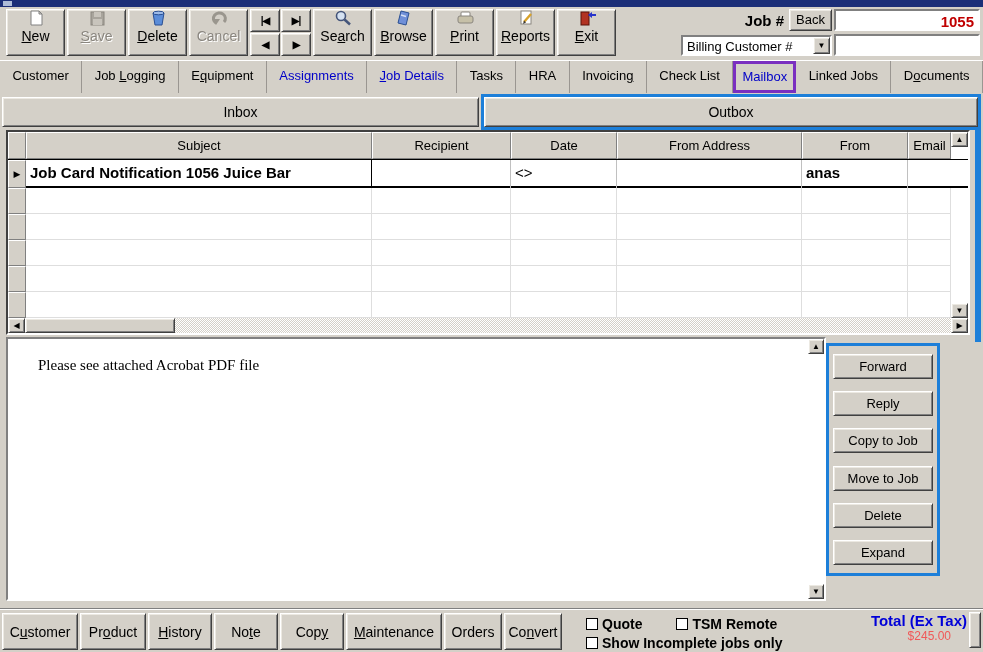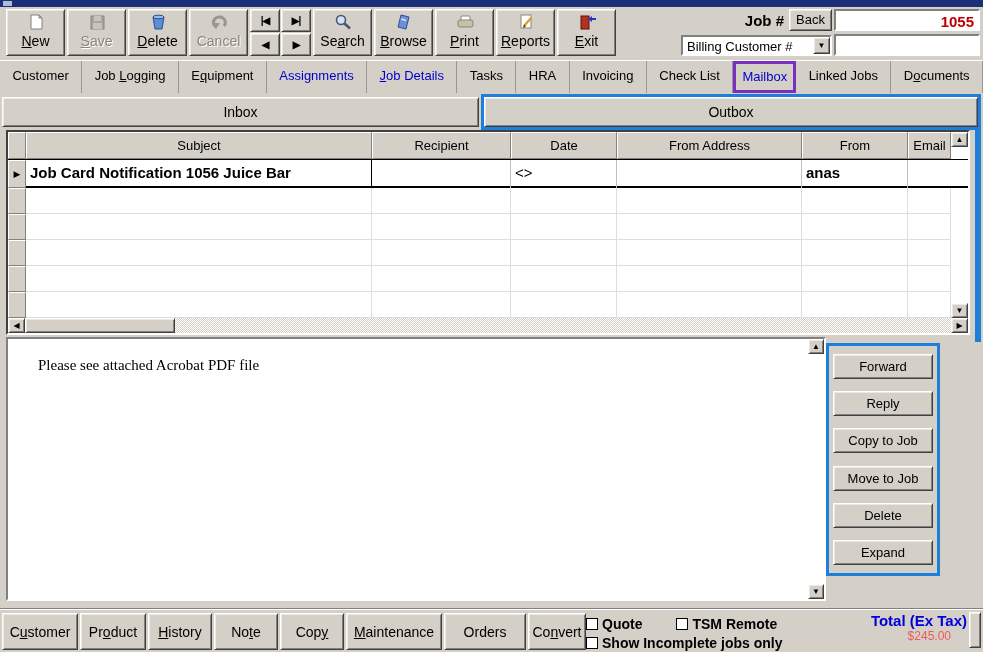--- a/index.html
+++ b/index.html
@@ -15,21 +15,21 @@
   .mn { text-decoration:underline; }
   .dis { color:#8a867f; text-shadow:1px 1px 0 #ffffff; }
 
   
   .titlebar { position:absolute; left:0; top:0; width:983px; height:7px; background:var(--titlebar-navy,#1b2e78); }
   .titleicon { position:absolute; left:3px; top:1px; width:9px; height:5px; background:#aebcd8; }
 
   
   .toolbar { position:absolute; left:6px; top:9px; height:48px; display:flex; gap:2px; }
   .tbtn { width:59px; height:47px; display:flex; flex-direction:column; align-items:center; justify-content:flex-end;
-          padding-bottom:6px; font-size:14px; cursor:default; }
+          padding-bottom:11px; font-size:14px; cursor:default; }
   .tbtn .ticon { height:22px; display:flex; align-items:center; justify-content:center; }
   .navcluster { width:61px; height:47px; display:grid; grid-template-columns:1fr 1fr; grid-template-rows:1fr 1fr; gap:1px; }
   .nbtn { font-size:10px; font-weight:bold; display:flex; align-items:center; justify-content:center; letter-spacing:-1px; }
 
   
   .jobhead { position:absolute; right:3px; top:8px; width:348px; }
   .jh-row { display:flex; align-items:center; height:24px; }
   .jh-row2 { margin-top:1px; }
   .jh-label { flex:1; text-align:right; font-weight:bold; font-size:15px; padding-right:5px; }
   .backbtn { width:43px; height:22px; font-size:13px; text-align:center; line-height:20px; }
@@ -353,21 +353,21 @@
         </div>
       <div class="bbtn raised" style="width:64px">
           <span><span>No</span><span class="mn">t</span><span>e</span></span>
         </div>
       <div class="bbtn raised" style="width:64px">
           <span><span>Cop</span><span class="mn">y</span><span></span></span>
         </div>
       <div class="bbtn raised" style="width:96px">
           <span><span></span><span class="mn">M</span><span>aintenance</span></span>
         </div>
-      <div class="bbtn raised" style="width:82px">
+      <div class="bbtn raised" style="width:58px">
           <span><span>Orders</span><span class="mn"></span><span></span></span>
         </div>
       <div class="bbtn raised" style="width:58px">
           <span><span>Co</span><span class="mn">n</span><span>vert</span></span>
         </div>
     </div>
     <div class="checkgroup">
       <div class="cbrow">
         <span class="cb"></span>
         <span>Quote</span>

